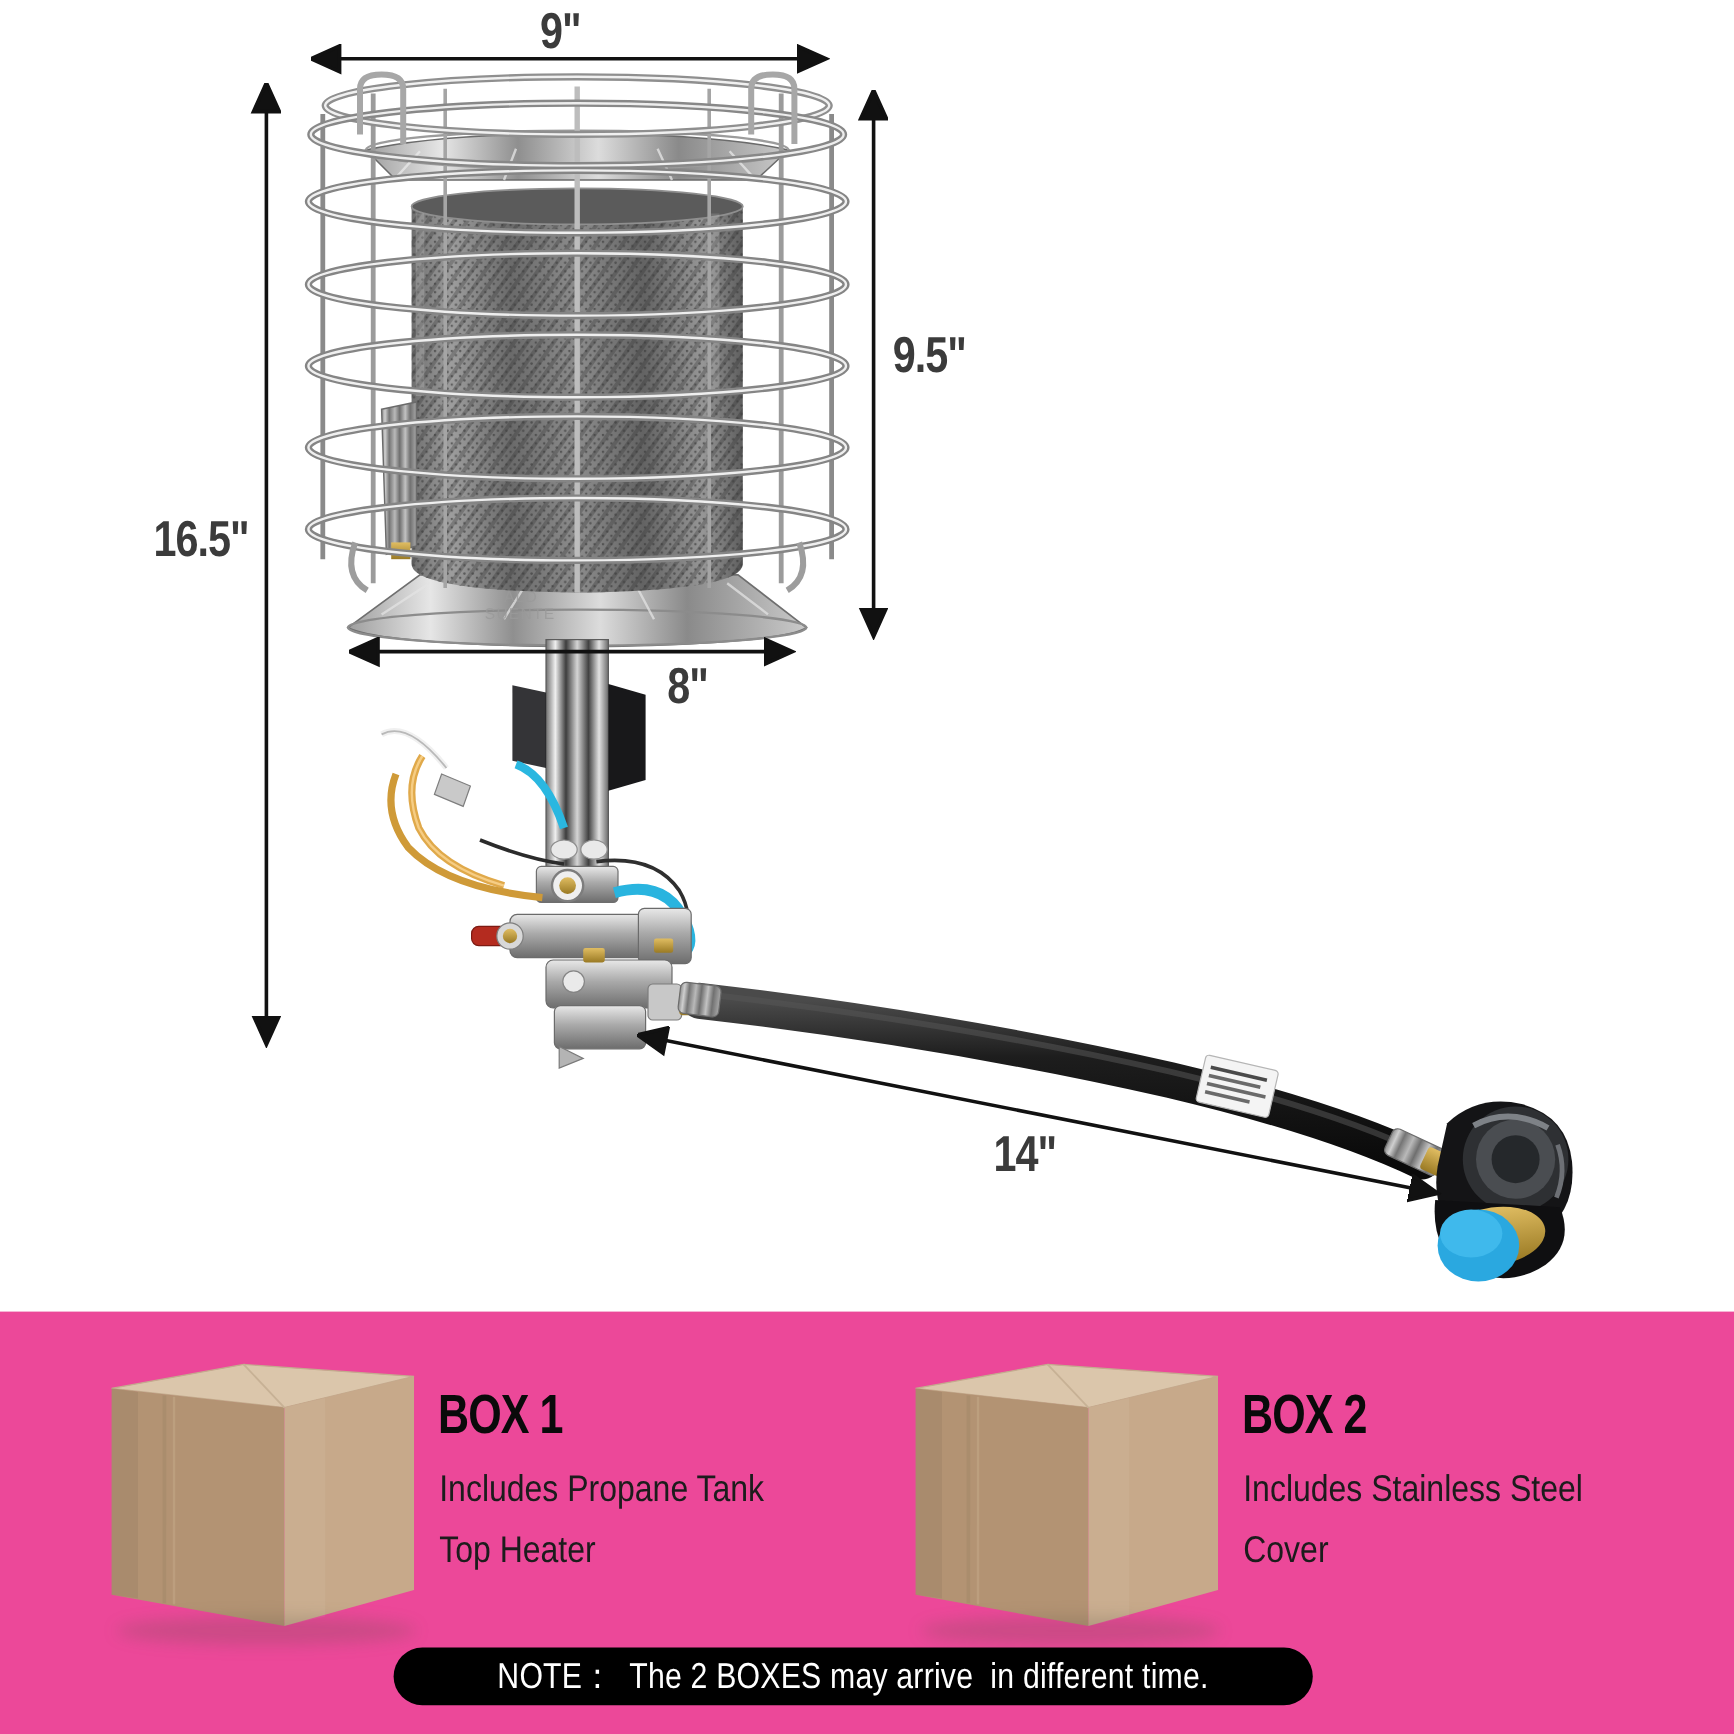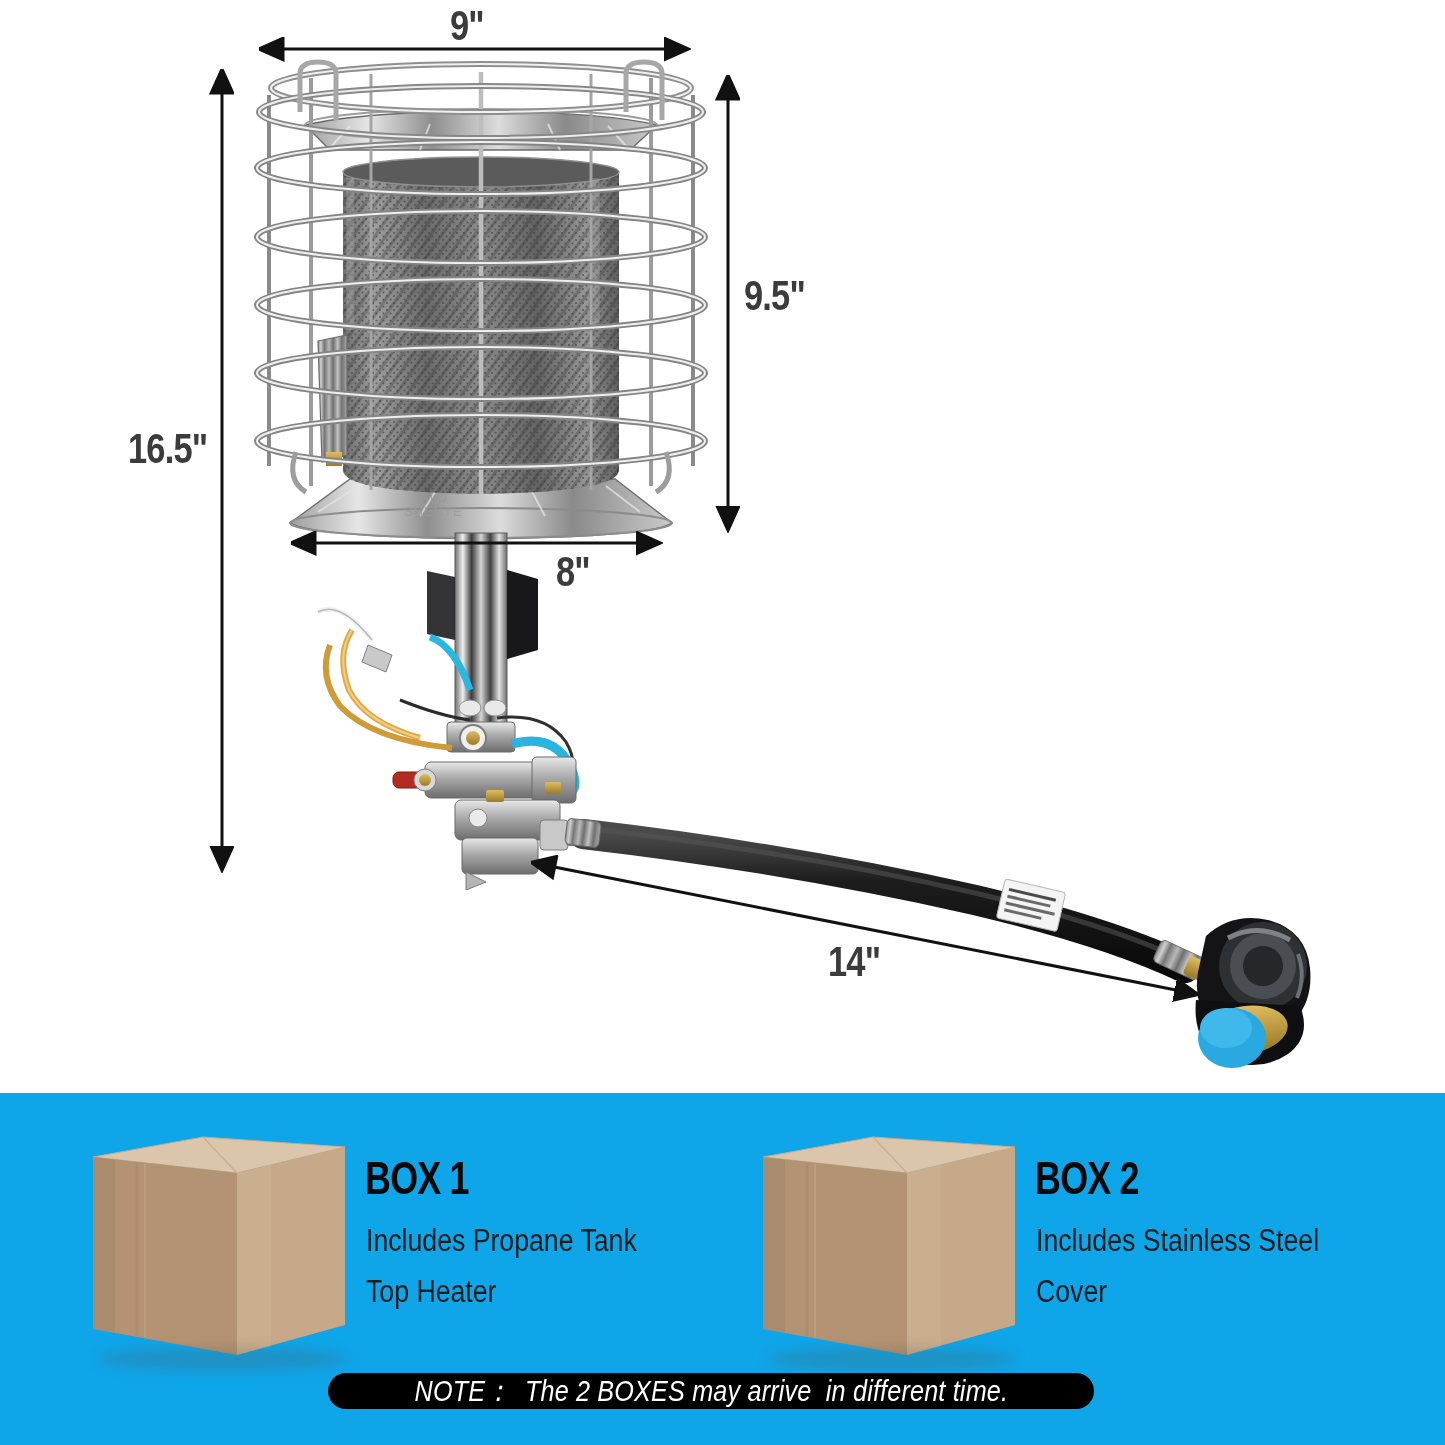--- a/index.html
+++ b/index.html
@@ -20,21 +20,21 @@
     font-family:"Liberation Sans", sans-serif;
     font-weight:bold;
     color:#3b3b3b;
     letter-spacing:-1px;
     transform:scaleX(.82);
     transform-origin:left center;
     white-space:nowrap;
   }
 
   
-  .boxpanel{position:absolute;left:0;top:1093px;width:1445px;height:352px;background:#0ea5e9;}
+  .boxpanel{position:absolute;left:0;top:1093px;width:1445px;height:352px;background:#ec4899;}
 
   .boxfig{position:absolute;}
   .bx-shadow{position:absolute;border-radius:50%;filter:blur(6px);}
 
   .box-title{
     position:absolute;
     font-family:"Liberation Sans", sans-serif;
     font-weight:bold;
     font-size:46px;
     color:#0a0a0a;
@@ -365,18 +365,18 @@
         <line x1="118" y1="4" x2="152" y2="40" stroke="#c7b195" stroke-width="1.5"></line>
         <polygon points="152,40 186,32 186,214 152,222" fill="#ffffff" opacity="0.06"></polygon>
         <polygon points="8,24 30,27 30,199 8,196" fill="#000000" opacity="0.05"></polygon>
       </svg>
     </div>
 
     <div class="box-title" style="left:1035px;top:58px;">BOX 2</div>
     <div class="box-desc" style="left:1036px;top:125px;">Includes Stainless Steel</div>
     <div class="box-desc" style="left:1036px;top:176px;">Cover</div>
 
-    <div class="note-banner" style="left:328px;top:280px;width:766px;height:36px;font-style:italic;">
+    <div class="note-banner" style="left:328px;top:280px;width:766px;height:48px;">
       <span class="note-text">NOTE：  The 2 BOXES may arrive  in different time.</span>
     </div>
   </div>
 
 </div>
 
 </body></html>

